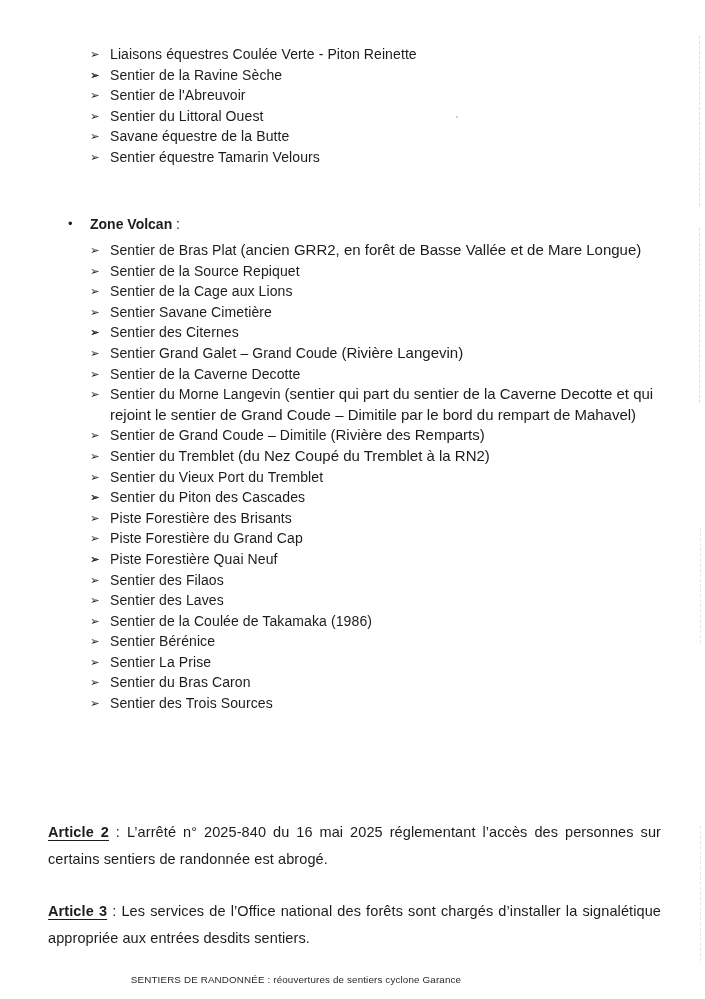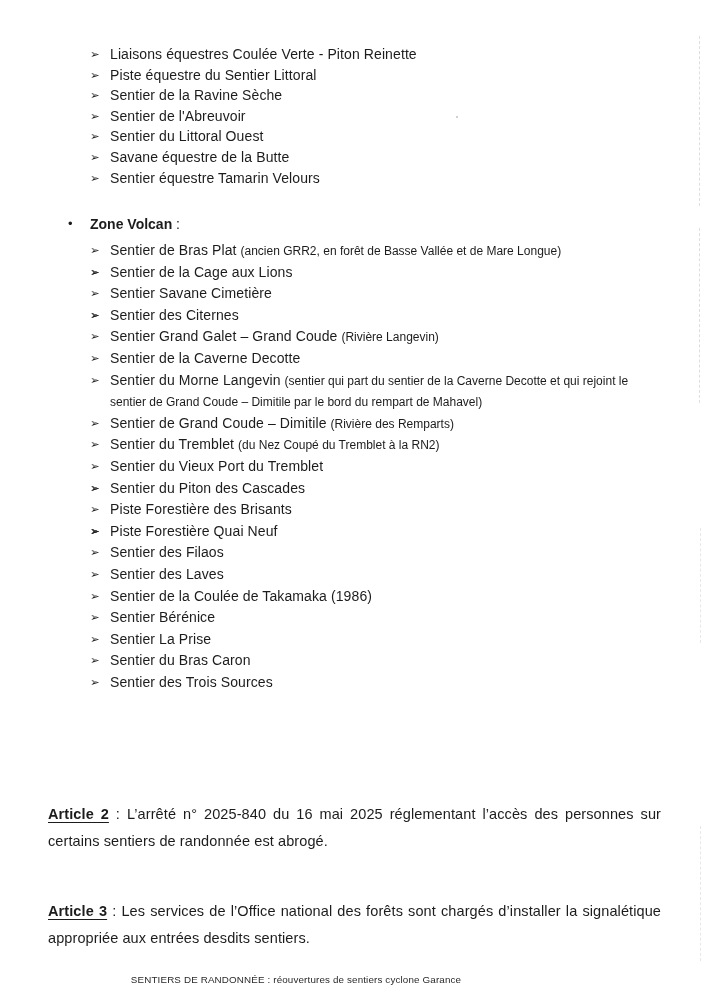--- a/index.html
+++ b/index.html
@@ -26,21 +26,21 @@
     letter-spacing: 0.1px;
   }
   .arrow {
     position: absolute;
     left: 90px;
     top: 0;
     font-size: 11.5px;
     line-height: 20.6px;
     color: #222;
   }
-  .note { font-size: 12px; letter-spacing: 0; }
+  .note { font-size: 15px; letter-spacing: 0; }
 
   
   .zone-header {
     position: absolute;
     left: 0;
     top: 214px;
     padding-left: 90px;
     font-size: 14px;
     line-height: 21px;
   }
@@ -56,21 +56,21 @@
   .article {
     position: absolute;
     left: 48px;
     width: 613px;
     font-size: 14.5px;
     line-height: 27px;
     text-align: justify;
     text-align-last: left;
     letter-spacing: 0.1px;
   }
-  .article.a2 { top: 786px; }
+  .article.a2 { top: 804px; }
   .article.a3 { top: 854px; margin-top: 44px; }
   .article-label {
     font-weight: 700;
     text-decoration: underline;
     text-underline-offset: 2.5px;
   }
 
   
   .footer {
     position: absolute;
@@ -109,21 +109,20 @@
 
   <ul class="trail-list first">
 
       <li class="trail-row">
         <span class="arrow">➢</span>
         <span>Liaisons équestres Coulée Verte - Piton Reinette</span>
       </li>
 
       <li class="trail-row">
         <span class="arrow">➢</span>
-        <span>Piste équestre du Sentier Littoral</span>
       </li>
 
       <li class="trail-row">
         <span class="arrow">➢</span>
         <span>Sentier de la Ravine Sèche</span>
       </li>
 
       <li class="trail-row">
         <span class="arrow">➢</span>
         <span>Sentier de l'Abreuvoir</span>
@@ -153,20 +152,21 @@
   <ul class="trail-list volcan">
 
       <li class="trail-row">
         <span class="arrow">➢</span>
         <span>Sentier de Bras Plat</span>
         <span class="note">(ancien GRR2, en forêt de Basse Vallée et de Mare Longue)</span>
       </li>
 
       <li class="trail-row">
         <span class="arrow">➢</span>
+        <span>Sentier de la Source Repiquet</span>
         <span class="note"></span>
       </li>
 
       <li class="trail-row">
         <span class="arrow">➢</span>
         <span>Sentier de la Cage aux Lions</span>
         <span class="note"></span>
       </li>
 
       <li class="trail-row">
@@ -234,20 +234,21 @@
       </li>
 
       <li class="trail-row">
         <span class="arrow">➢</span>
         <span>Piste Forestière des Brisants</span>
         <span class="note"></span>
       </li>
 
       <li class="trail-row">
         <span class="arrow">➢</span>
+        <span>Piste Forestière du Grand Cap</span>
         <span class="note"></span>
       </li>
 
       <li class="trail-row">
         <span class="arrow">➢</span>
         <span class="note"></span>
       </li>
 
       <li class="trail-row">
         <span class="arrow">➢</span>

